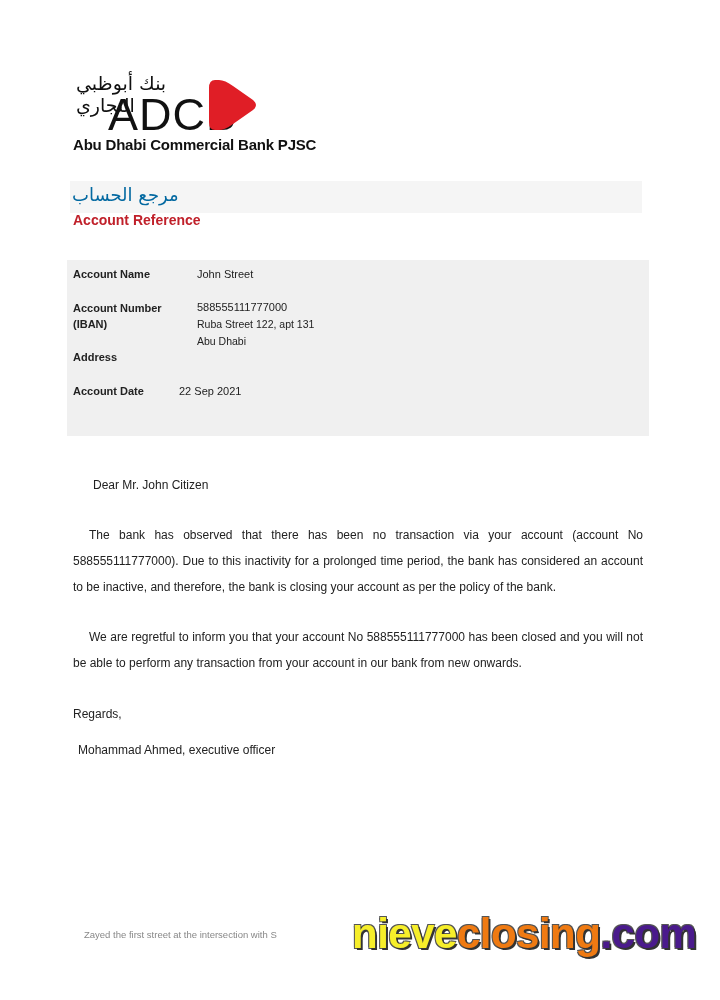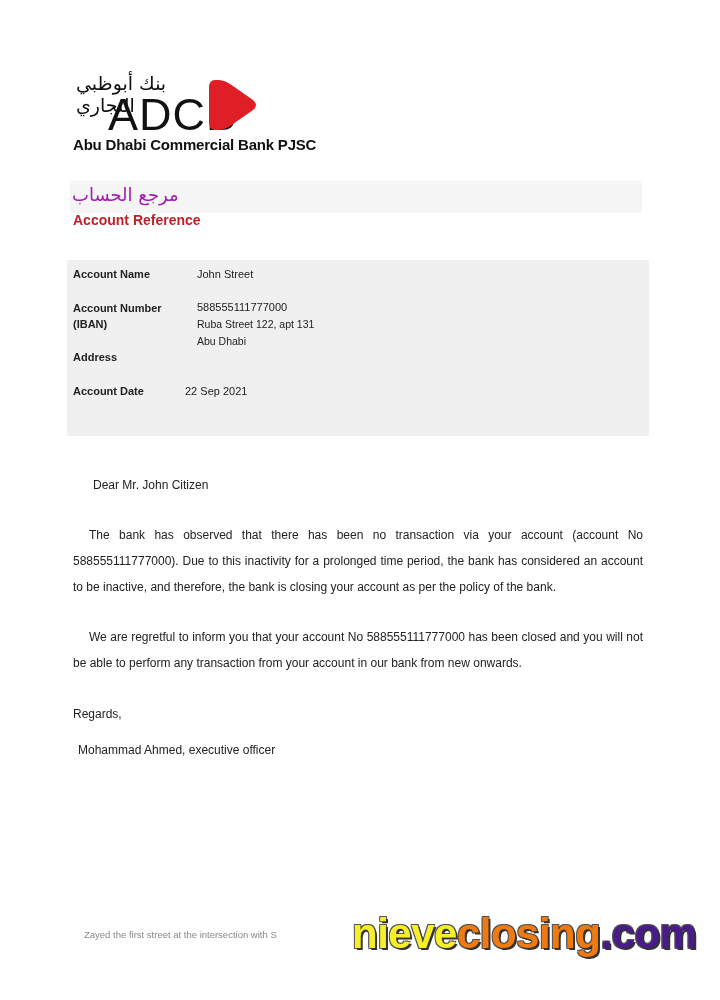--- a/index.html
+++ b/index.html
@@ -10,21 +10,21 @@
   .abs { position: absolute; }
 
   
   .logo-arabic { left: 76px; top: 72px; font-family: "DejaVu Sans", sans-serif; font-size: 19px; font-weight: normal; color: #111; direction: rtl; width: 130px; text-align: left; }
   .logo-adcb { left: 72px; top: 92px; font-family: Liberation Sans, sans-serif; font-size: 45px; color: #111; letter-spacing: 1px; line-height: 45px; margin-left: 36px; }
   .logo-mark { left: 207px; top: 76px; width: 52px; height: 58px; }
   .logo-sub { left: 73px; top: 136px; font-family: "Liberation Sans", sans-serif; font-size: 15px; font-weight: bold; color: #111; letter-spacing: -0.2px; }
 
   
   .arabic-band { left: 70px; top: 181px; width: 572px; height: 32px; background: #f5f5f5; }
-  .arabic-title { left: 72px; top: 184px; font-family: "DejaVu Sans", sans-serif; font-size: 18px; color: #a21caf; direction: rtl; }
+  .arabic-title { left: 72px; top: 184px; font-family: "DejaVu Sans", sans-serif; font-size: 18px; color: #0369a1; direction: rtl; }
   .section-title { left: 73px; top: 212px; font-family: "Liberation Sans", sans-serif; font-size: 14px; font-weight: bold; color: #c0202a; }
 
   
   .info-box { left: 67px; top: 260px; width: 582px; height: 176px; background: #f0f0f0; }
   .lbl { font-family: "Liberation Sans", sans-serif; font-size: 11px; font-weight: bold; color: #222; line-height: 16px; }
   .val { font-family: "Liberation Sans", sans-serif; font-size: 11px; color: #222; line-height: 17px; }
 
   
   .body-text { font-family: "Liberation Sans", sans-serif; font-size: 12px; color: #222; }
   .para { left: 73px; width: 570px; line-height: 26px; text-align: justify; }
@@ -60,21 +60,21 @@
 
 <div class="abs lbl" style="left:73px; top:300px;">Account Number</div>
 <div class="abs lbl" style="left:73px; top:316px;">(IBAN)</div>
 <div class="abs val" style="left:197px; top:299px;">588555111777000</div>
 
 <div class="abs val" style="left:197px; top:316px; font-size:10.5px;">Ruba Street 122, apt 131</div>
 <div class="abs val" style="left:197px; top:333px; font-size:10.5px;">Abu Dhabi</div>
 <div class="abs lbl" style="left:73px; top:349px;">Address</div>
 
 <div class="abs lbl" style="left:73px; top:383px;">Account Date</div>
-<div class="abs val" style="left:185px; top:383px;text-align:center;">22 Sep 2021</div>
+<div class="abs val" style="left:179px; top:383px;text-align:center;">22 Sep 2021</div>
 
 <div class="abs body-text" style="left:93px; top:478px;">Dear Mr. John Citizen</div>
 
 <div class="abs body-text para" style="top:522px;">
   <span class="indent"></span><span>The bank has observed that there has been no transaction via your account (account No 588555111777000). Due to this inactivity for a prolonged time period, the bank has considered an account to be inactive, and therefore, the bank is closing your account as per the policy of the bank.</span>
 </div>
 
 <div class="abs body-text para" style="top:624px;">
   <span class="indent"></span><span>We are regretful to inform you that your account No 588555111777000 has been closed and you will not be able to perform any transaction from your account in our bank from new onwards.</span>
 </div>

